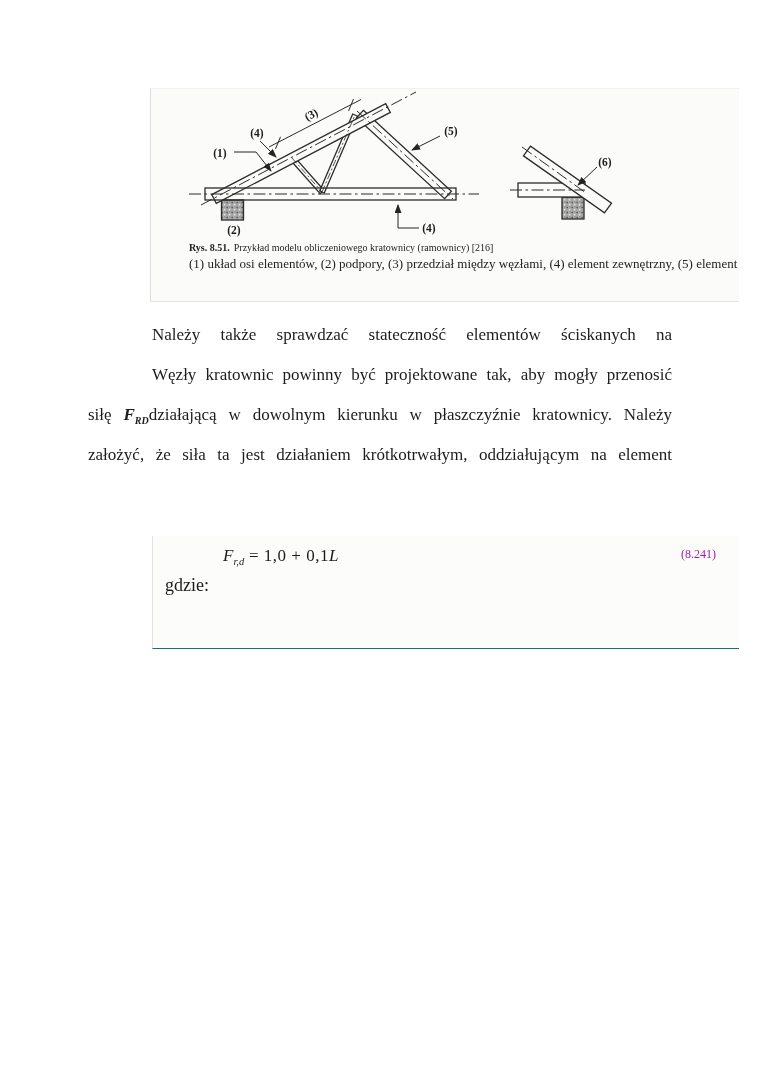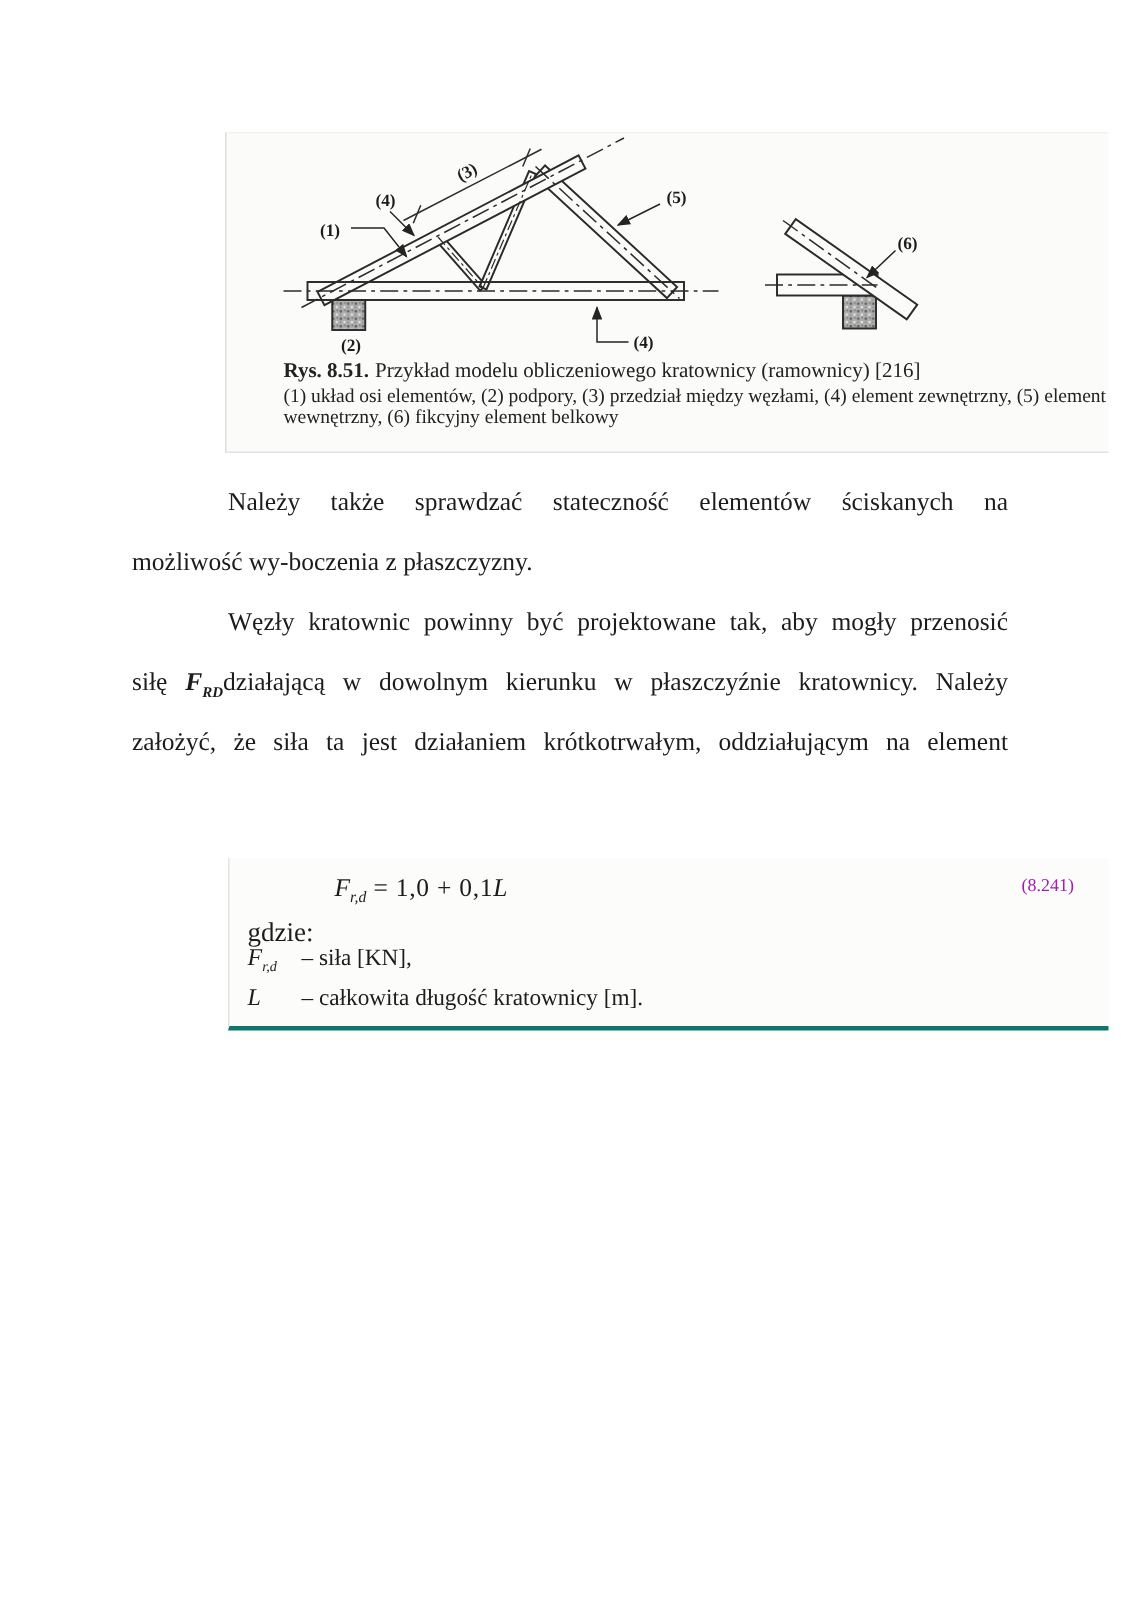--- a/index.html
+++ b/index.html
@@ -10,21 +10,21 @@
   
   .figure-block{
     position:absolute;left:150px;top:88px;width:588px;height:212px;
     background:#fbfbf9;
     border-left:1px solid #dedddb;border-bottom:1px solid #e5e4e2;
     border-top:1px solid #f1f1ef;
   }
   .figure-svg{position:absolute;left:0;top:0;}
   .fig-caption{
     position:absolute;left:38px;top:151px;width:545px;
-    font-size:14px;line-height:15px;color:#222;white-space:nowrap;
+    font-size:10px;line-height:15px;color:#222;white-space:nowrap;
   }
   .cap-tag{font-weight:bold;margin-right:4px;}
   .fig-legend{
     position:absolute;left:38px;width:548px;
     font-size:13px;line-height:14px;color:#222;white-space:nowrap;
   }
   .legend-1{top:168px;}
   .legend-2{top:182px;}
   svg text.fig-label{
     font-family:"Liberation Serif",serif;font-weight:bold;
@@ -35,23 +35,23 @@
     position:absolute;left:88px;top:315px;width:584px;
     font-size:17px;line-height:40px;color:#1c1c1c;
   }
   .line{height:40px;}
   .full{text-align:justify;text-align-last:justify;}
   .indent{text-indent:64px;}
   .frd{font-style:italic;font-weight:bold;}
   .frd sub{font-size:10px;font-weight:bold;}
   
   .formula-block{
-    position:absolute;left:152px;top:572px;width:586px;height:112px;
+    position:absolute;left:152px;top:536px;width:586px;height:112px;
     background:#fcfcfa;
-    border-left:1px solid #e4e3e1;border-bottom:3px solid #0f766e;
+    border-left:1px solid #e4e3e1;border-bottom:1px solid #0f766e;
   }
   .eq-row{position:absolute;left:70px;top:10px;font-size:17px;color:#1c1c1c;}
   .eq-row i{font-family:"Liberation Serif",serif;}
   .eq-row sub{font-size:10.5px;font-style:italic;}
   .eq-rhs{letter-spacing:0.5px;}
   .eq-number{position:absolute;right:23px;top:11px;font-size:12px;color:#a21caf;font-family:Liberation Serif, serif;}
   .eq-where{position:absolute;left:12px;top:39px;font-size:18px;color:#1c1c1c;}
   .eq-defs{position:absolute;left:12px;top:57px;font-size:15.5px;line-height:20.5px;color:#1c1c1c;}
   .def-sym{display:inline-block;width:36px;}
   .def-sym i{font-size:16px;}
@@ -127,40 +127,30 @@
       <text class="fig-label" x="450" y="134" text-anchor="middle">(5)</text>
       <text class="fig-label" x="233" y="233" text-anchor="middle">(2)</text>
       <text class="fig-label" x="428" y="231" text-anchor="middle">(4)</text>
       <text class="fig-label" x="604" y="165" text-anchor="middle">(6)</text>
     </svg>
 
     <div class="fig-caption">
       <span class="cap-tag">Rys. 8.51.</span><span>Przykład modelu obliczeniowego kratownicy (ramownicy) [216]</span>
     </div>
     <div class="fig-legend legend-1">(1) układ osi elementów, (2) podpory, (3) przedział między węzłami, (4) element zewnętrzny, (5) element</div>
-    <div class="fig-legend legend-2">wewnętrzny, (6) fikcyjny element belkowy</div>
   </div>
 
   <div class="body-text">
     <div class="line full indent">Należy także sprawdzać stateczność elementów ściskanych na</div>
-    <div class="line">możliwość wy-boczenia z płaszczyzny.</div>
     <div class="line full indent">Węzły kratownic powinny być projektowane tak, aby mogły przenosić</div>
     <div class="line full"><span>siłę </span><span class="frd"><span>F</span><sub>RD</sub></span><span>działającą w dowolnym kierunku w płaszczyźnie kratownicy. Należy</span></div>
     <div class="line full">założyć, że siła ta jest działaniem krótkotrwałym, oddziałującym na element</div>
   </div>
 
   <div class="formula-block">
     <div class="eq-row">
       <i>F</i><sub>r,d</sub><span class="eq-rhs"> = 1,0 + 0,1</span><i>L</i>
     </div>
     <div class="eq-number">(8.241)</div>
     <div class="eq-where">gdzie:</div>
-    <div class="eq-defs">
-      <div>
-        <span class="def-sym"><i>F</i><sub>r,d</sub></span><span>– siła [KN],</span>
-      </div>
-      <div>
-        <span class="def-sym"><i>L</i></span><span>– całkowita długość kratownicy [m].</span>
-      </div>
-    </div>
   </div>
 
 </div>
 
 </body></html>

